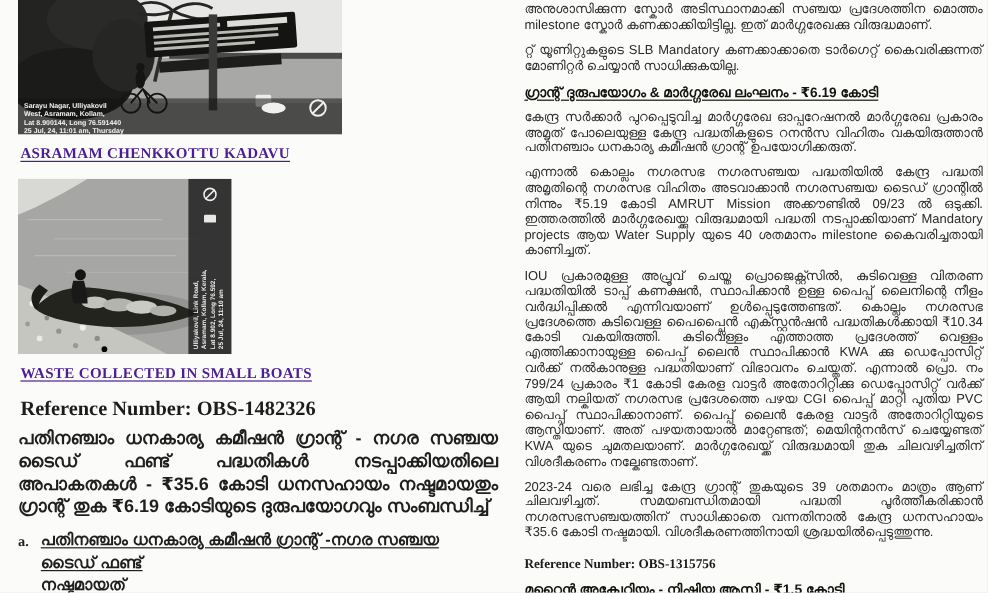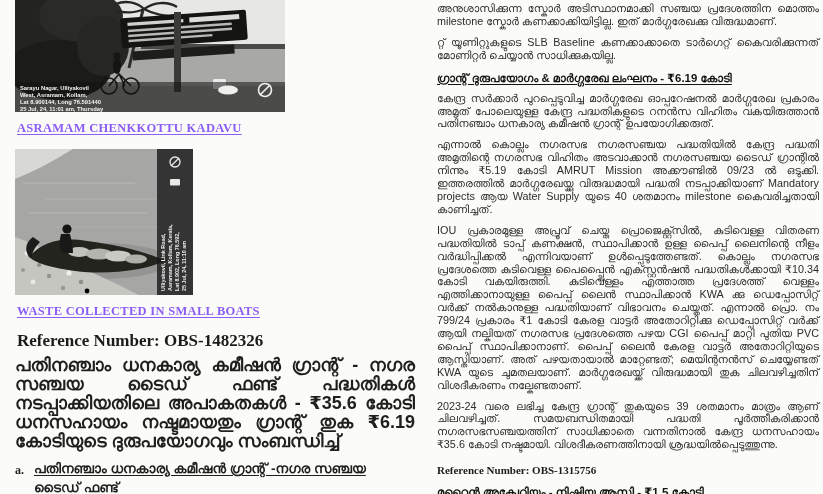--- a/index.html
+++ b/index.html
@@ -13,33 +13,33 @@
   .col-left{left:15px;width:400px;}
   .col-right{left:437px;top:2px;width:382px;}
 
   figure{margin:0;padding:0;line-height:0;}
   .photo1{margin-top:0;}
   .photo2{margin-top:14px;}
 
   .caption{
     font-family:"Liberation Serif","DejaVu Serif",serif;
     font-weight:bold;font-size:12.5px;letter-spacing:.3px;
-    color:#8b5cf6;text-decoration:underline;text-underline-offset:2px;
+    color:#4c1d95;text-decoration:underline;text-underline-offset:2px;
     margin:9px 0 0 2px;line-height:14px;
   }
   .refnum{
     font-family:"Liberation Serif","DejaVu Serif",serif;
     font-weight:bold;font-size:17px;color:#1c1c1a;
     margin:16px 0 0 2px;line-height:13px;
   }
   .ml{
     text-align:justify;color:#262624;
     margin:0;
   }
-  .col-left .ml{font-size:18px;line-height:19px;}
+  .col-left .ml{font-size:15px;line-height:19px;}
   .col-left .intro{margin-top:9px;font-weight:600;color:#1f1f1d;}
   .item-a{display:flex;gap:10px;margin-top:8px;font-size:13.6px;line-height:19px;font-weight:600;color:#1f1f1d;}
   .item-a .marker{font-family:"Liberation Serif","DejaVu Serif",serif;font-weight:bold;font-size:12px;padding-top:2px;}
   .item-a .line1{display:block;text-decoration:underline;text-underline-offset:2px;}
   .item-a .line2{display:block;}
 
   .col-right .ml{font-size:10.8px;line-height:12.9px;color:#2b2b29;}
   .col-right .gap{margin-top:8px;}
   .rheading{
     font-size:11.4px;font-weight:bold;color:#14140f;
@@ -164,21 +164,21 @@
       <span>
         <span class="line1">പതിനഞ്ചാം ധനകാര്യ കമീഷൻ ഗ്രാന്റ് -നഗര സഞ്ചയ ടൈഡ് ഫണ്ട്</span>
         <span class="line2">നഷ്ടമായത്</span>
       </span>
     </div>
 
   </div>
 
   <div class="col col-right">
     <p class="ml">അനുശാസിക്കുന്ന സ്കോർ അടിസ്ഥാനമാക്കി സഞ്ചയ പ്രദേശത്തിന മൊത്തം milestone സ്കോർ കണക്കാക്കിയിട്ടില്ല. ഇത് മാർഗ്ഗരേഖക്കു വിരുദ്ധമാണ്.</p>
-    <p class="ml gap">റ്റ് യൂണിറ്റുകളുടെ SLB Baseline കണക്കാക്കാതെ ടാർഗെറ്റ് കൈവരിക്കുന്നത് മോണിറ്റർ ചെയ്യാൻ സാധിക്കുകയില്ല.</p>
+    <p class="ml gap">റ്റ് യൂണിറ്റുകളുടെ SLB Mandatory കണക്കാക്കാതെ ടാർഗെറ്റ് കൈവരിക്കുന്നത് മോണിറ്റർ ചെയ്യാൻ സാധിക്കുകയില്ല.</p>
 
     <h4 class="rheading">ഗ്രാന്റ് ദുരുപയോഗം &amp; മാർഗ്ഗരേഖ ലംഘനം - ₹6.19 കോടി</h4>
 
     <p class="ml">കേന്ദ്ര സർക്കാർ പുറപ്പെടുവിച്ച മാർഗ്ഗരേഖ ഓപ്പറേഷനൽ മാർഗ്ഗരേഖ പ്രകാരം അമൃത് പോലെയുള്ള കേന്ദ്ര പദ്ധതികളുടെ റനൻസ വിഹിതം വകയിരുത്താൻ പതിനഞ്ചാം ധനകാര്യ കമീഷൻ ഗ്രാന്റ് ഉപയോഗിക്കരുത്.</p>
     <p class="ml gap">എന്നാൽ കൊല്ലം നഗരസഭ നഗരസഞ്ചയ പദ്ധതിയിൽ കേന്ദ്ര പദ്ധതി അമൃതിന്റെ നഗരസഭ വിഹിതം അടവാക്കാൻ നഗരസഞ്ചയ ടൈഡ് ഗ്രാന്റിൽ നിന്നും ₹5.19 കോടി AMRUT Mission അക്കൗണ്ടിൽ 09/23 ൽ ഒടുക്കി. ഇത്തരത്തിൽ മാർഗ്ഗരേഖയ്ക്കു വിരുദ്ധമായി പദ്ധതി നടപ്പാക്കിയാണ് Mandatory projects ആയ Water Supply യുടെ 40 ശതമാനം milestone കൈവരിച്ചതായി കാണിച്ചത്.</p>
     <p class="ml gap">IOU പ്രകാരമുള്ള അപ്രൂവ് ചെയ്ത പ്രൊജെക്റ്റ്സിൽ, കുടിവെള്ള വിതരണ പദ്ധതിയിൽ ടാപ്പ് കണക്ഷൻ, സ്ഥാപിക്കാൻ ഉള്ള പൈപ്പ് ലൈനിന്റെ നീളം വർദ്ധിപ്പിക്കൽ എന്നിവയാണ് ഉൾപ്പെടുത്തേണ്ടത്. കൊല്ലം നഗരസഭ പ്രദേശത്തെ കുടിവെള്ള പൈപ്പ്ലൈൻ എക്സ്റ്റൻഷൻ പദ്ധതികൾക്കായി ₹10.34 കോടി വകയിരുത്തി. കുടിവെള്ളം എത്താത്ത പ്രദേശത്ത് വെള്ളം എത്തിക്കാനായുള്ള പൈപ്പ് ലൈൻ സ്ഥാപിക്കാൻ KWA ക്കു ഡെപ്പോസിറ്റ് വർക്ക് നൽകാനുള്ള പദ്ധതിയാണ് വിഭാവനം ചെയ്തത്. എന്നാൽ പ്രൊ. നം 799/24 പ്രകാരം ₹1 കോടി കേരള വാട്ടർ അതോറിറ്റിക്കു ഡെപ്പോസിറ്റ് വർക്ക് ആയി നല്കിയത് നഗരസഭ പ്രദേശത്തെ പഴയ CGI പൈപ്പ് മാറ്റി പുതിയ PVC പൈപ്പ് സ്ഥാപിക്കാനാണ്. പൈപ്പ് ലൈൻ കേരള വാട്ടർ അതോറിറ്റിയുടെ ആസ്തിയാണ്. അത് പഴയതായാൽ മാറ്റേണ്ടത്; മെയിന്റനൻസ് ചെയ്യേണ്ടത് KWA യുടെ ചുമതലയാണ്. മാർഗ്ഗരേഖയ്ക്ക് വിരുദ്ധമായി തുക ചിലവഴിച്ചതിന് വിശദീകരണം നല്കേണ്ടതാണ്.</p>
     <p class="ml gap">2023-24 വരെ ലഭിച്ച കേന്ദ്ര ഗ്രാന്റ് തുകയുടെ 39 ശതമാനം മാത്രം ആണ് ചിലവഴിച്ചത്. സമയബന്ധിതമായി പദ്ധതി പൂർത്തീകരിക്കാൻ നഗരസഭസഞ്ചയത്തിന് സാധിക്കാതെ വന്നതിനാൽ കേന്ദ്ര ധനസഹായം ₹35.6 കോടി നഷ്ടമായി. വിശദീകരണത്തിനായി ശ്രദ്ധയിൽപ്പെടുത്തുന്നു.</p>
 
     <p class="refnum2">Reference Number: OBS-1315756</p>
 

